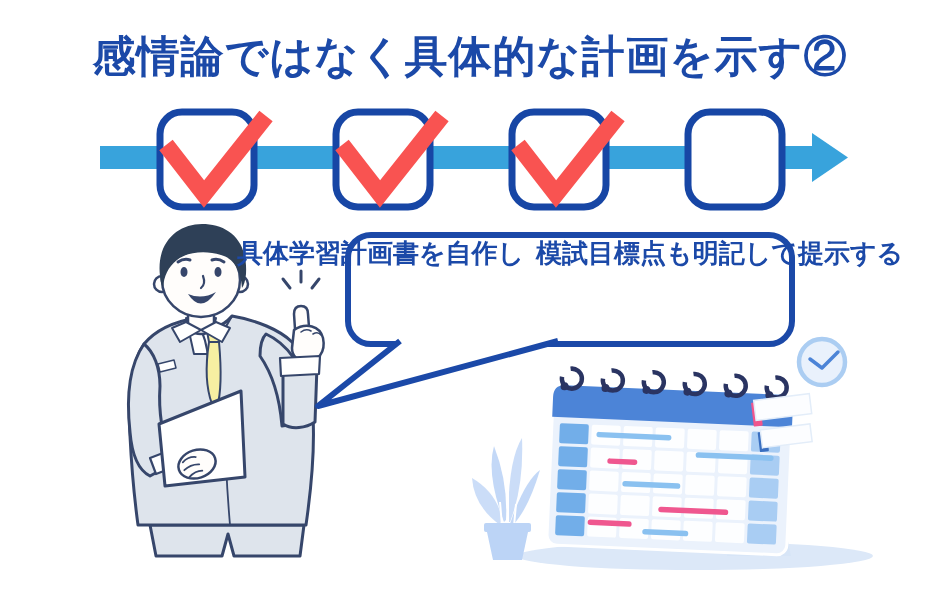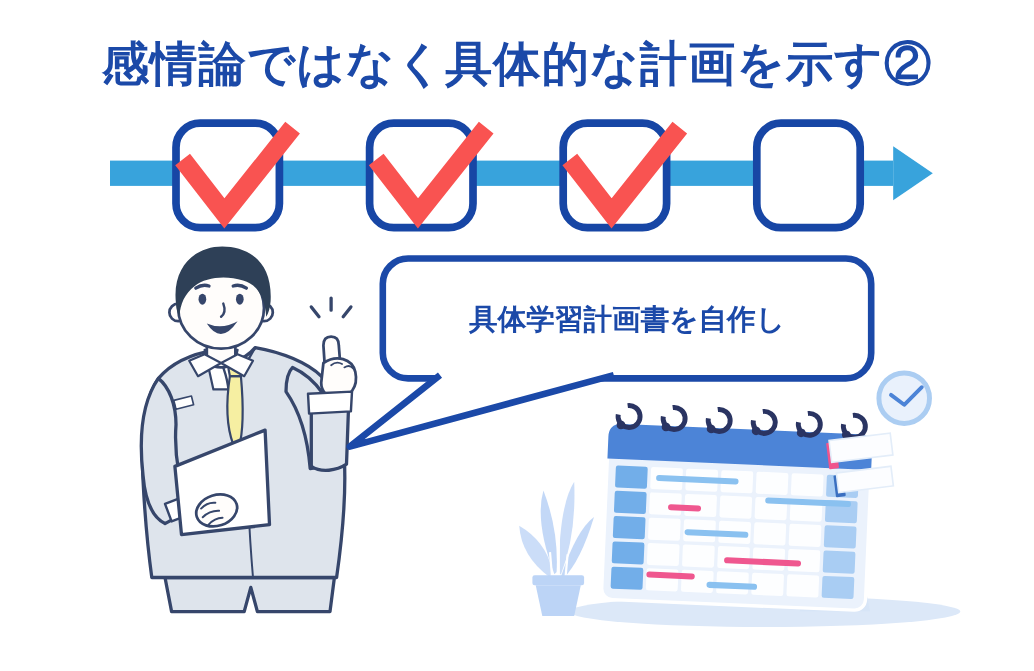--- a/index.html
+++ b/index.html
@@ -1,27 +1,27 @@
 <!DOCTYPE html>
 <html><head>
 <meta charset="utf-8">
 <style>
   html,body{margin:0;padding:0;background:#fff;}
   .stage{position:relative;width:940px;height:610px;background:#fff;overflow:hidden;
-         font-family:Liberation Sans, sans-serif;}
+         font-family:Liberation Mono, monospace;}
   .title{position:absolute;left:0;right:0;top:34px;text-align:center;
          font-size:43px;font-weight:800;color:#1B49A8;letter-spacing:1px;line-height:1.2;}
   .steps-svg{position:absolute;left:0;top:95px;}
   .man-svg{position:absolute;left:120px;top:218px;}
   .cal-svg{position:absolute;left:455px;top:330px;}
   .clock-svg{position:absolute;left:793px;top:333px;}
   .plant-svg{position:absolute;left:460px;top:430px;}
   .bubble{position:absolute;left:345px;top:232px;width:450px;height:115px;
           box-sizing:border-box;background:#fff;border:6px solid #1B49A8;border-radius:26px;
-          display:flex;flex-direction:row;justify-content:center;align-items:center;z-index:3;gap:12px;}
+          display:flex;flex-direction:row;justify-content:center;z-index:3;gap:12px;}
   .bubble-line{font-size:26px;font-weight:800;color:#1B49A8;line-height:34px;white-space:nowrap;}
   .tail-svg{position:absolute;left:300px;top:336px;z-index:4;}
 </style>
 </head>
 <body>
 
 <div class="stage">
 
   <div class="title">感情論ではなく具体的な計画を示す②</div>
 
@@ -215,18 +215,19 @@
       <path d="M48,92 Q48,30 62,8 Q64,56 50,92 Z"></path>
       <path d="M50,94 Q64,52 80,40 Q68,80 52,96 Z" fill="#C3D8F7"></path>
     </g>
     <path d="M42,96 L40,72 M48,96 L48,62 M54,96 L56,74" stroke="#FFFFFF" stroke-width="2" fill="none"></path>
     <rect x="24" y="93" width="47" height="9" rx="2" fill="#BCD4F6"></rect>
     <path d="M27,102 L68,102 L62,130 L33,130 Z" fill="#BCD4F6"></path>
   </svg>
 
   <div class="bubble">
     <div class="bubble-line">具体学習計画書を自作し</div>
+    <div class="bubble-line">模試目標点も明記して提示する</div>
   </div>
   <svg class="tail-svg" width="280" height="90" viewBox="0 0 280 90">
     <path d="M100,5 L18,70 L258,5" fill="#FFFFFF" stroke="#1B49A8" stroke-width="6" stroke-linejoin="round"></path>
   </svg>
 
 </div>
 
 </body></html>

